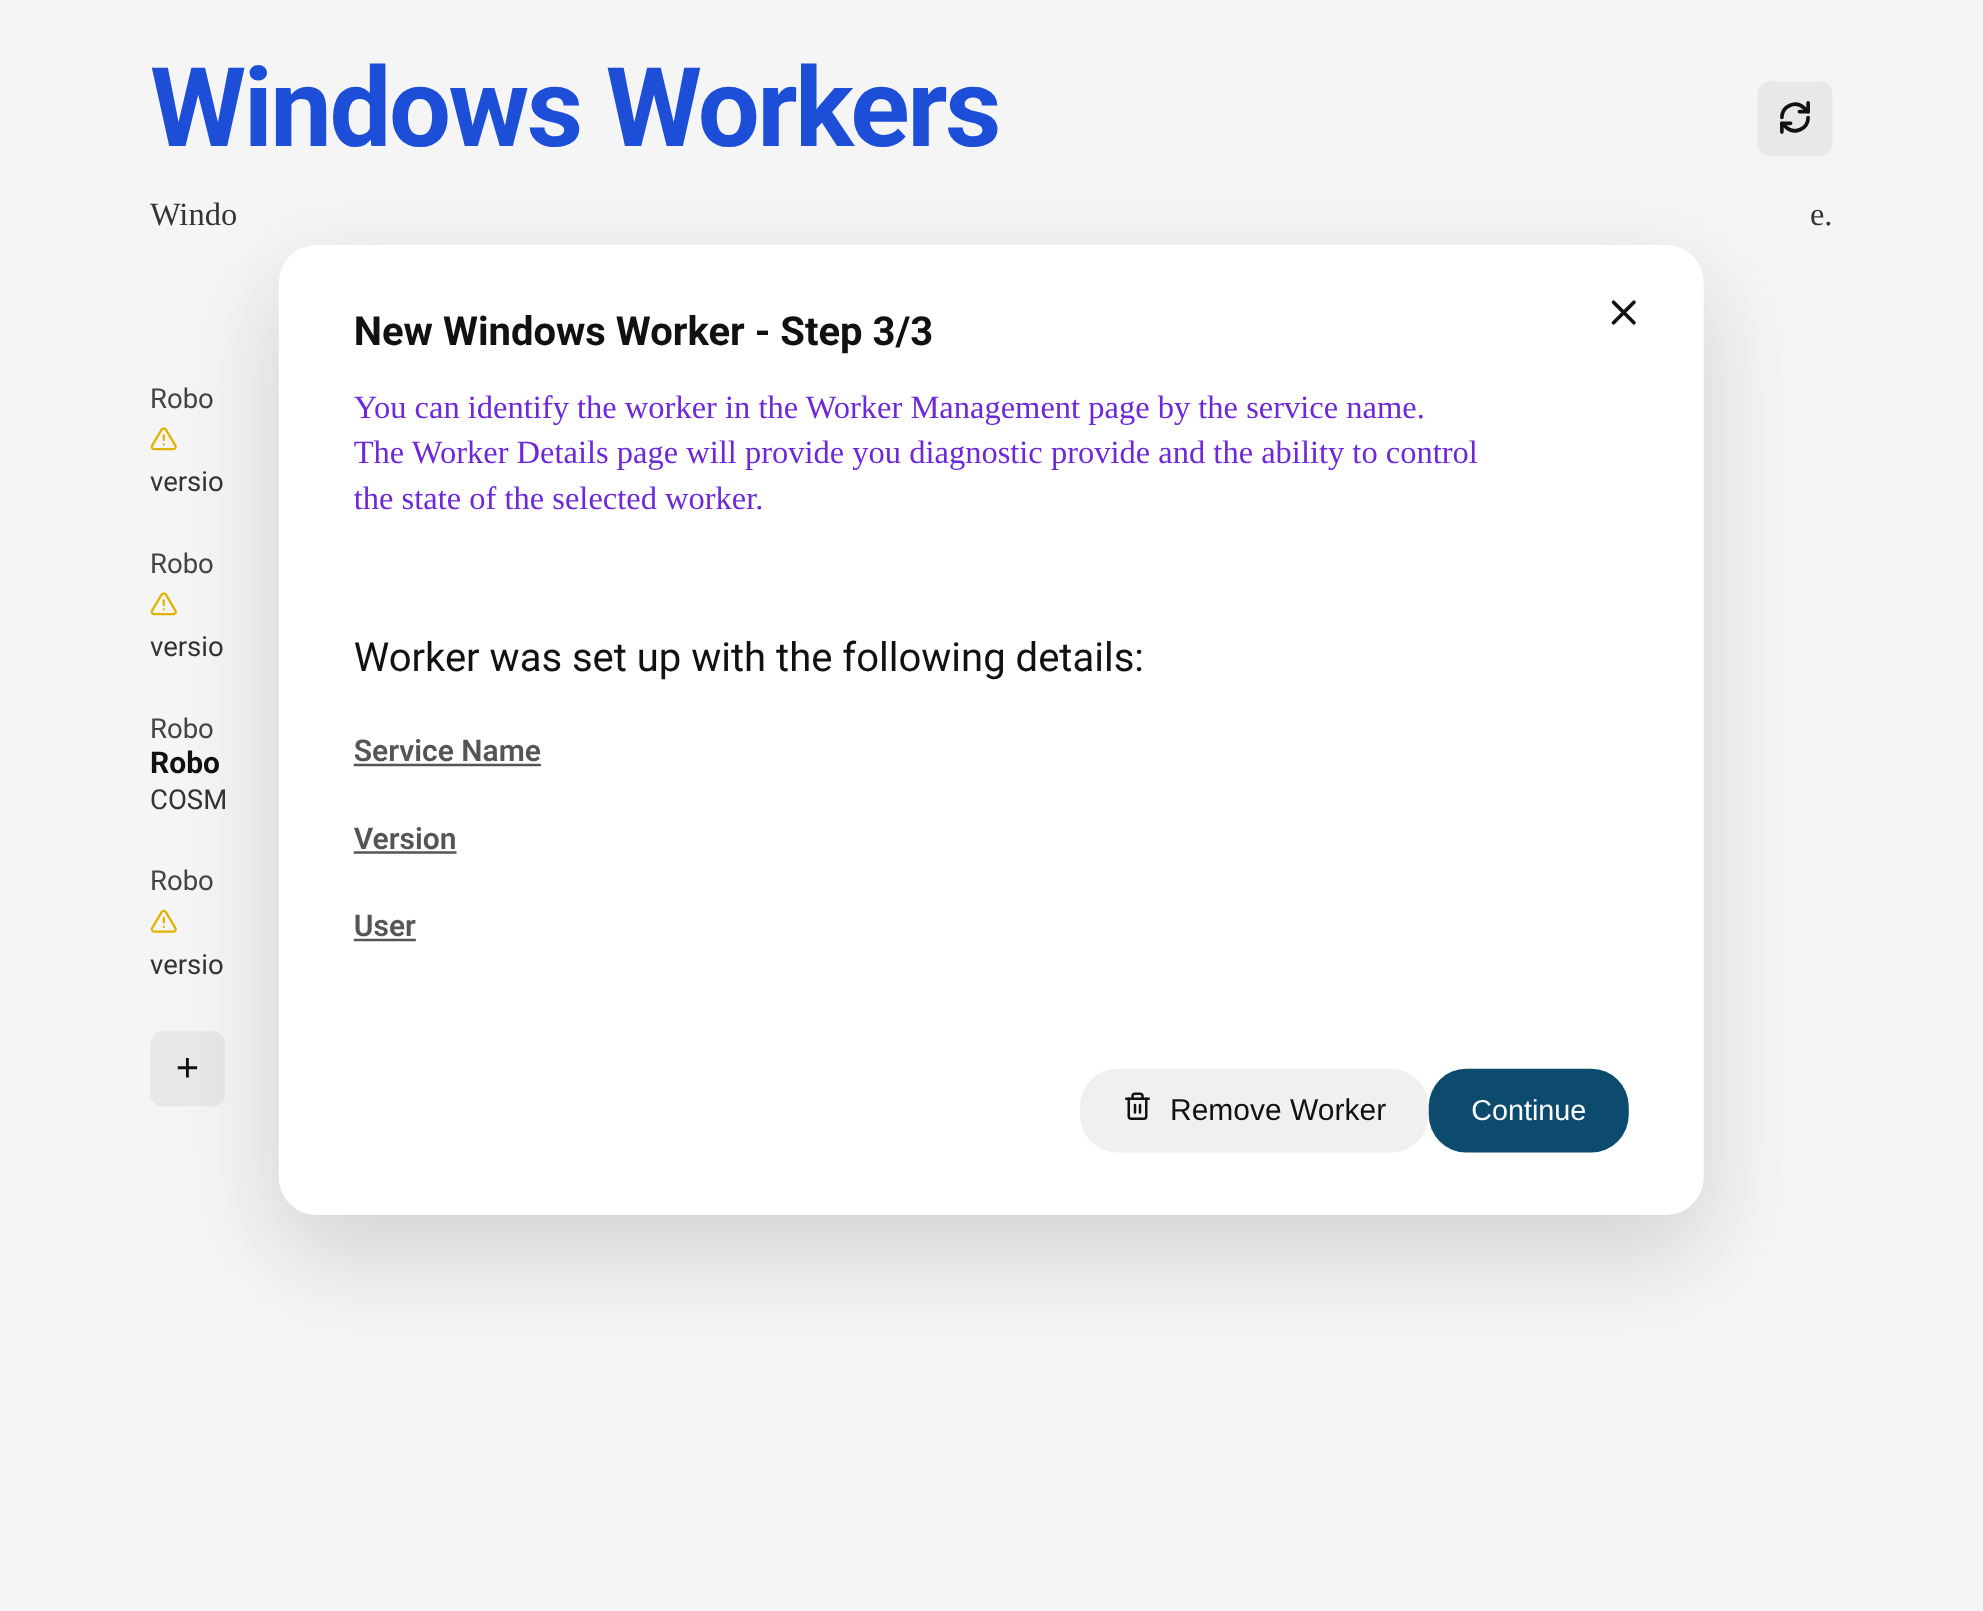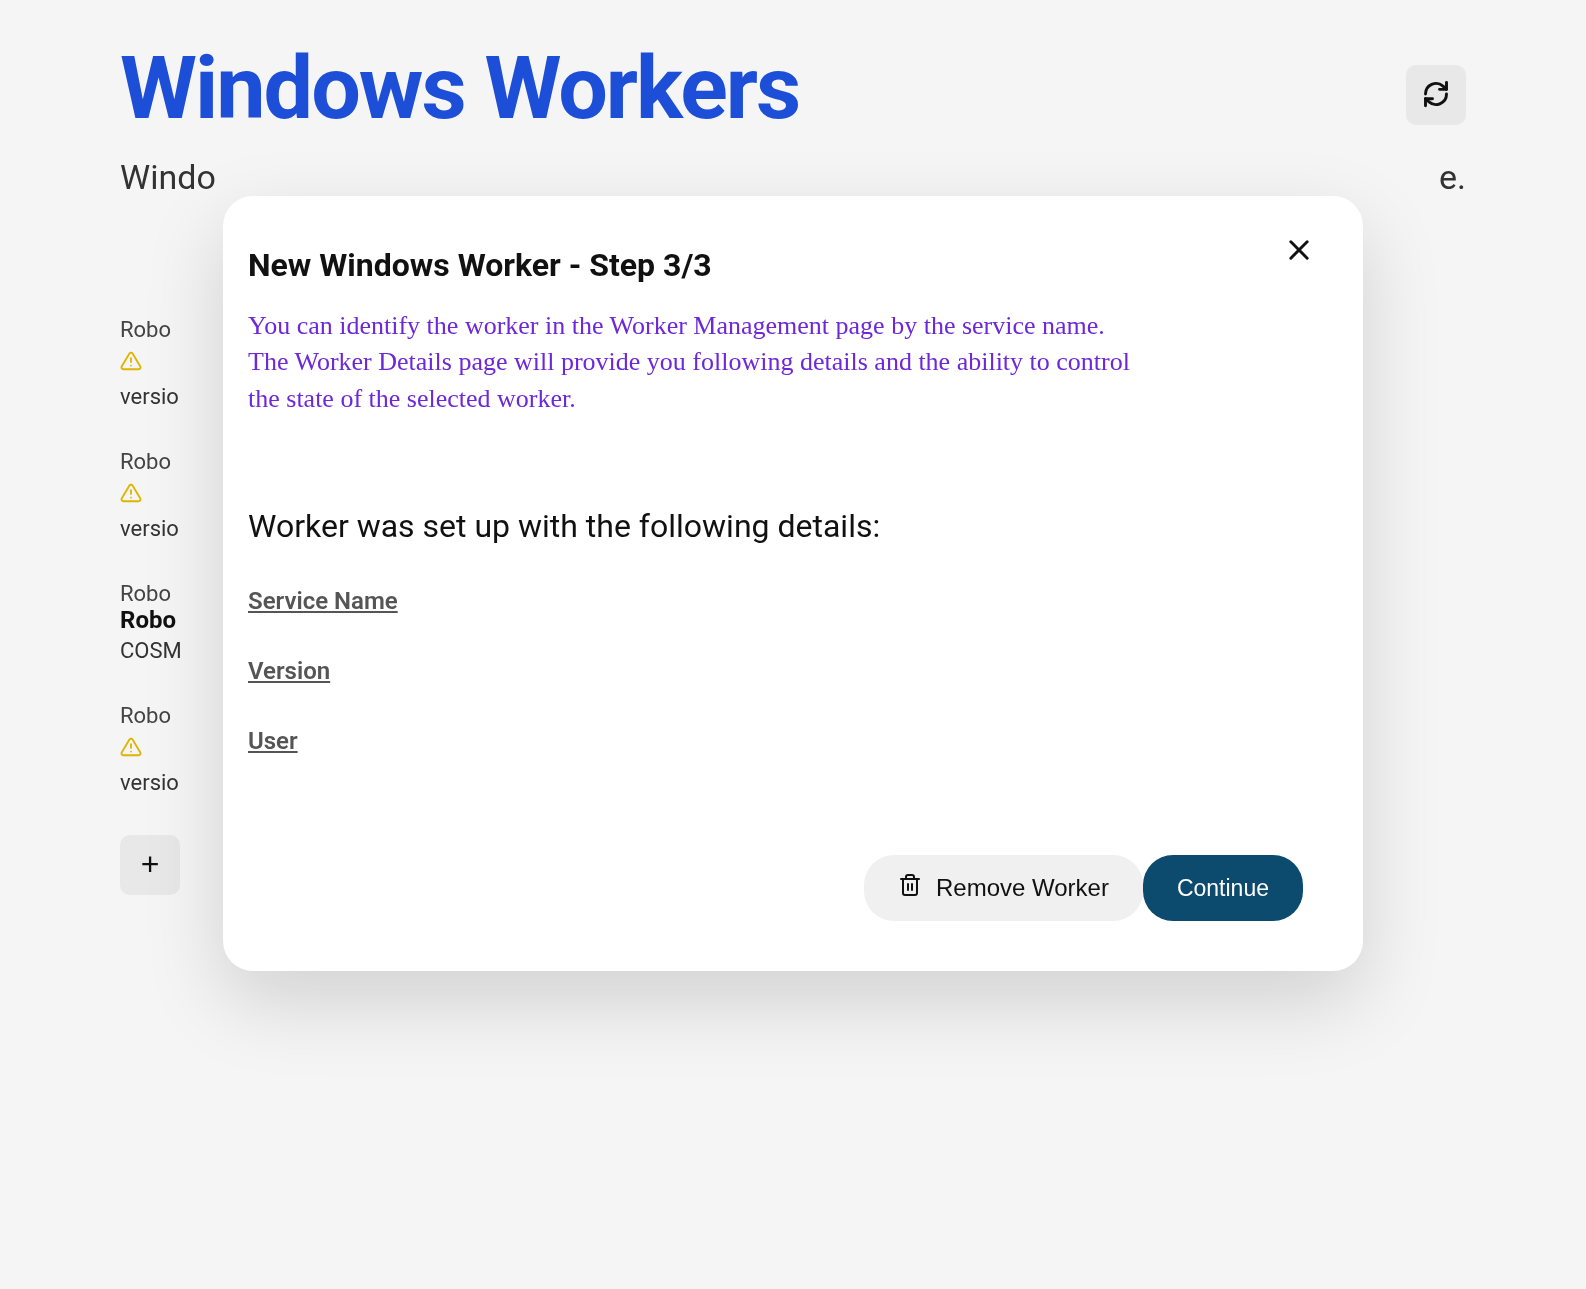--- a/index.html
+++ b/index.html
@@ -40,23 +40,24 @@
       align-items: center;
       justify-content: center;
       cursor: pointer;
       margin-top: 25px;
     }
     .refresh-button svg {
       width: 28px;
       height: 28px;
     }
     .page-subtitle {
-      font-size: 34px;
+      font-size: 26px;
       color: #333;
       margin-top: 20px;
+      font-family: Liberation Serif, serif;
     }
     .workers-list {
       margin-top: 120px;
     }
     .worker-item {
       margin-bottom: 40px;
     }
     .worker-label {
       font-size: 22px;
       color: #444;
@@ -107,21 +108,21 @@
       display: flex;
       align-items: flex-start;
       justify-content: center;
       pointer-events: none;
     }
     .modal {
       background: #fff;
       border-radius: 30px;
       width: 1140px;
       margin-top: 196px;
-      padding: 50px 60px 50px 25px;
+      padding: 50px 60px 50px 60px;
       box-shadow: 0 30px 80px rgba(0,0,0,0.15);
       pointer-events: auto;
       position: relative;
     }
     .modal-close {
       position: absolute;
       top: 40px;
       right: 50px;
       background: none;
       border: none;
@@ -269,21 +270,21 @@
       <span>
         <svg viewBox="0 0 24 24" fill="none" stroke-width="2.5" stroke-linecap="round">
             <line x1="5" y1="5" x2="19" y2="19"></line>
             <line x1="19" y1="5" x2="5" y2="19"></line>
           </svg>
       </span>
     </button>
     <h2 class="modal-title">New Windows Worker - Step 3/3</h2>
     <p class="modal-desc">
       <span>You can identify the worker in the Worker Management page by the service name.</span><br>
-      <span>The Worker Details page will provide you following details and the ability to control the state of the selected worker.</span>
+      <span>The Worker Details page will provide you diagnostic provide and the ability to control the state of the selected worker.</span>
     </p>
     <p class="modal-section-title">Worker was set up with the following details:</p>
 
     <div class="modal-field">
       <div class="modal-field-label">Service Name</div>
     </div>
     <div class="modal-field">
       <div class="modal-field-label">Version</div>
     </div>
     <div class="modal-field">

